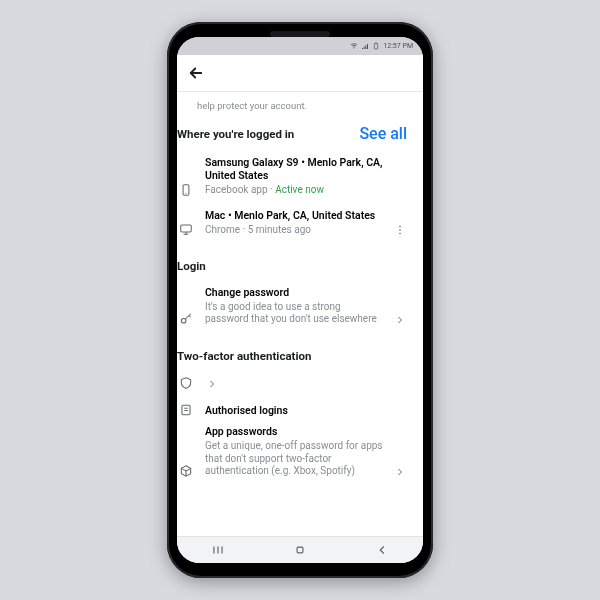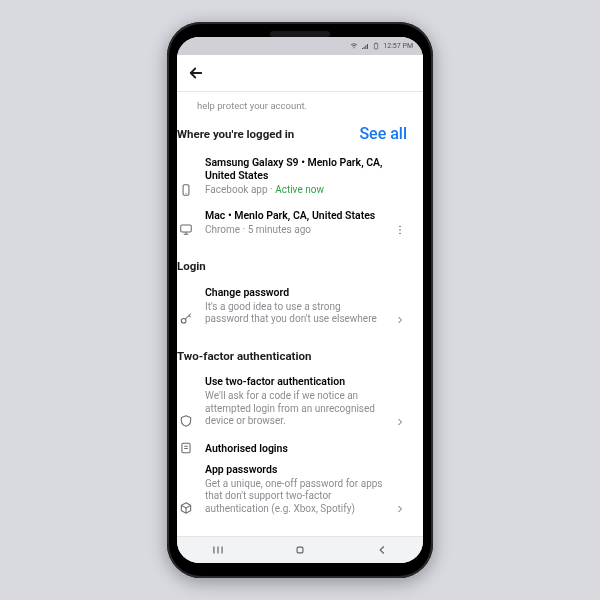--- a/index.html
+++ b/index.html
@@ -187,24 +187,20 @@
           <div class="sec-title">
             <span>Two-factor authentication</span>
           </div>
 
           <div class="row">
             <span class="icon">
               <svg width="14" height="14" viewBox="0 0 24 24" fill="none" stroke="currentColor" stroke-width="1.8">
                   <path d="M12 3l8 3v5c0 5-3.5 8.5-8 10-4.5-1.5-8-5-8-10V6l8-3z"></path>
                 </svg>
             </span>
-            <div class="txt">
-              <div class="title">Use two-factor authentication</div>
-              <div class="sub">We'll ask for a code if we notice an attempted login from an unrecognised device or browser.</div>
-            </div>
             <span class="chev">
               <svg width="12" height="12" viewBox="0 0 24 24" fill="none" stroke="currentColor" stroke-width="2">
                   <path d="M9 6l6 6-6 6"></path>
                 </svg>
             </span>
           </div>
 
           <div class="row" style="padding-bottom:2px;">
             <span class="icon">
               <svg width="14" height="14" viewBox="0 0 24 24" fill="none" stroke="currentColor" stroke-width="1.8">

